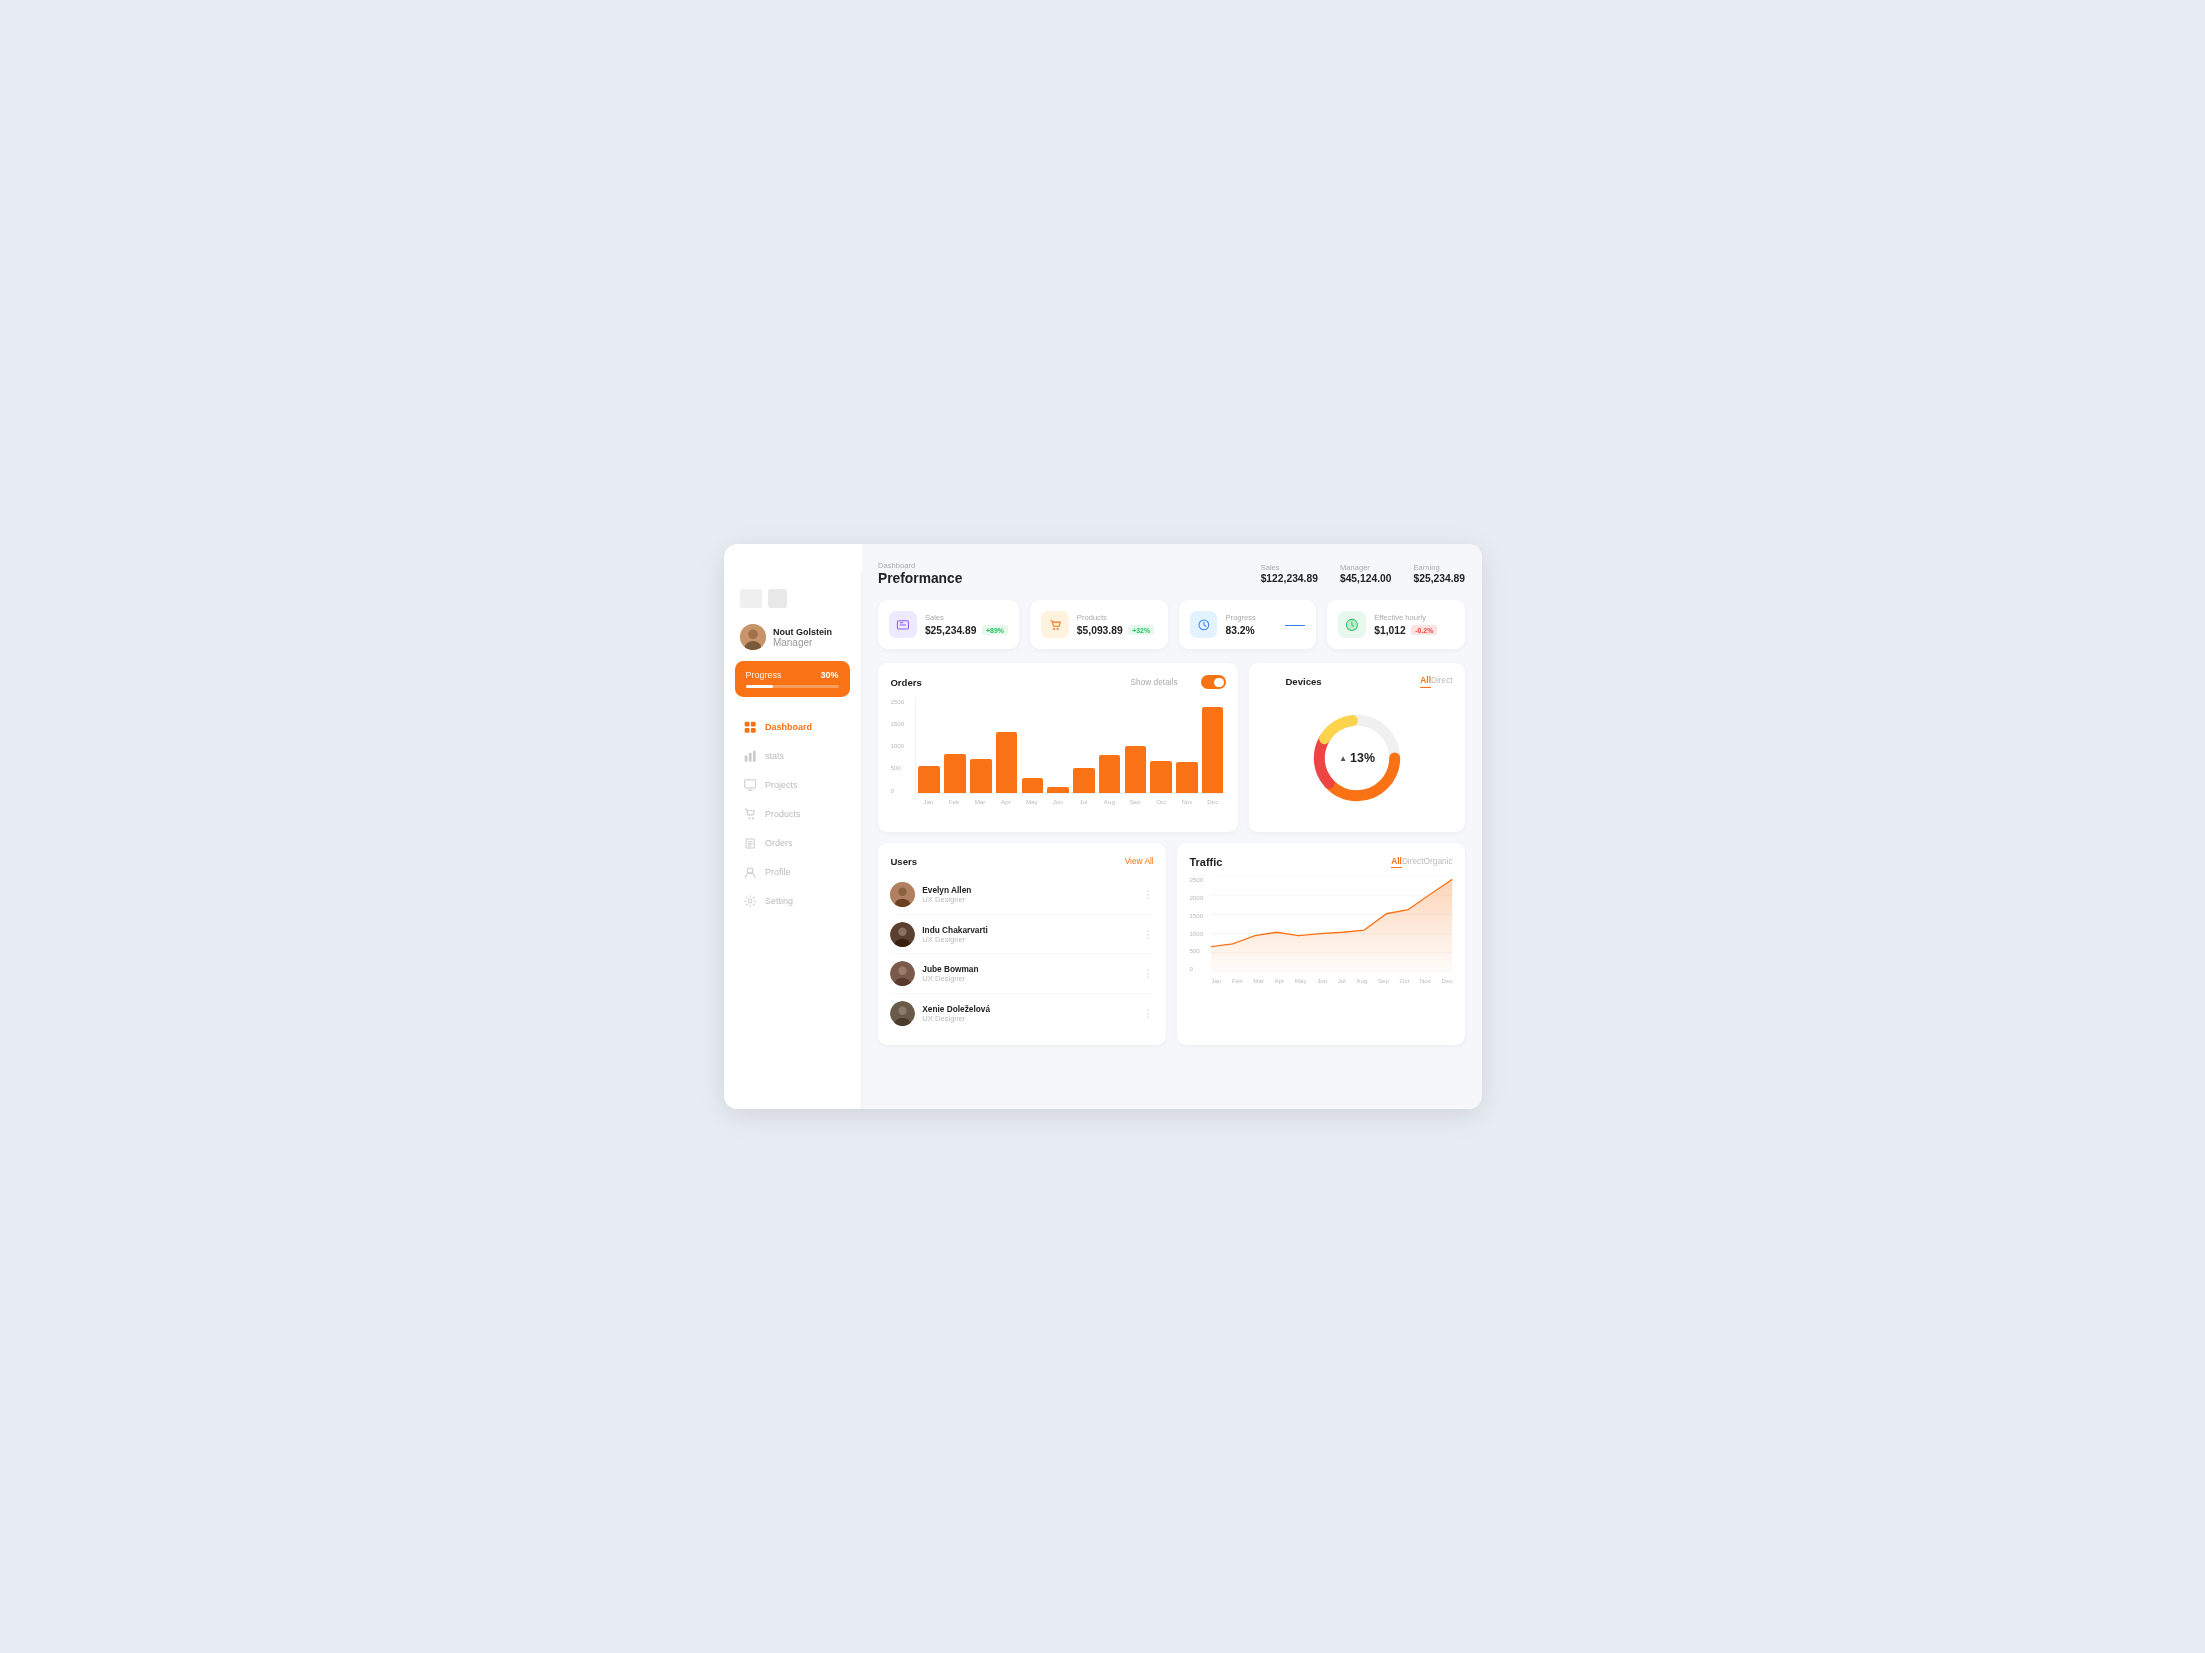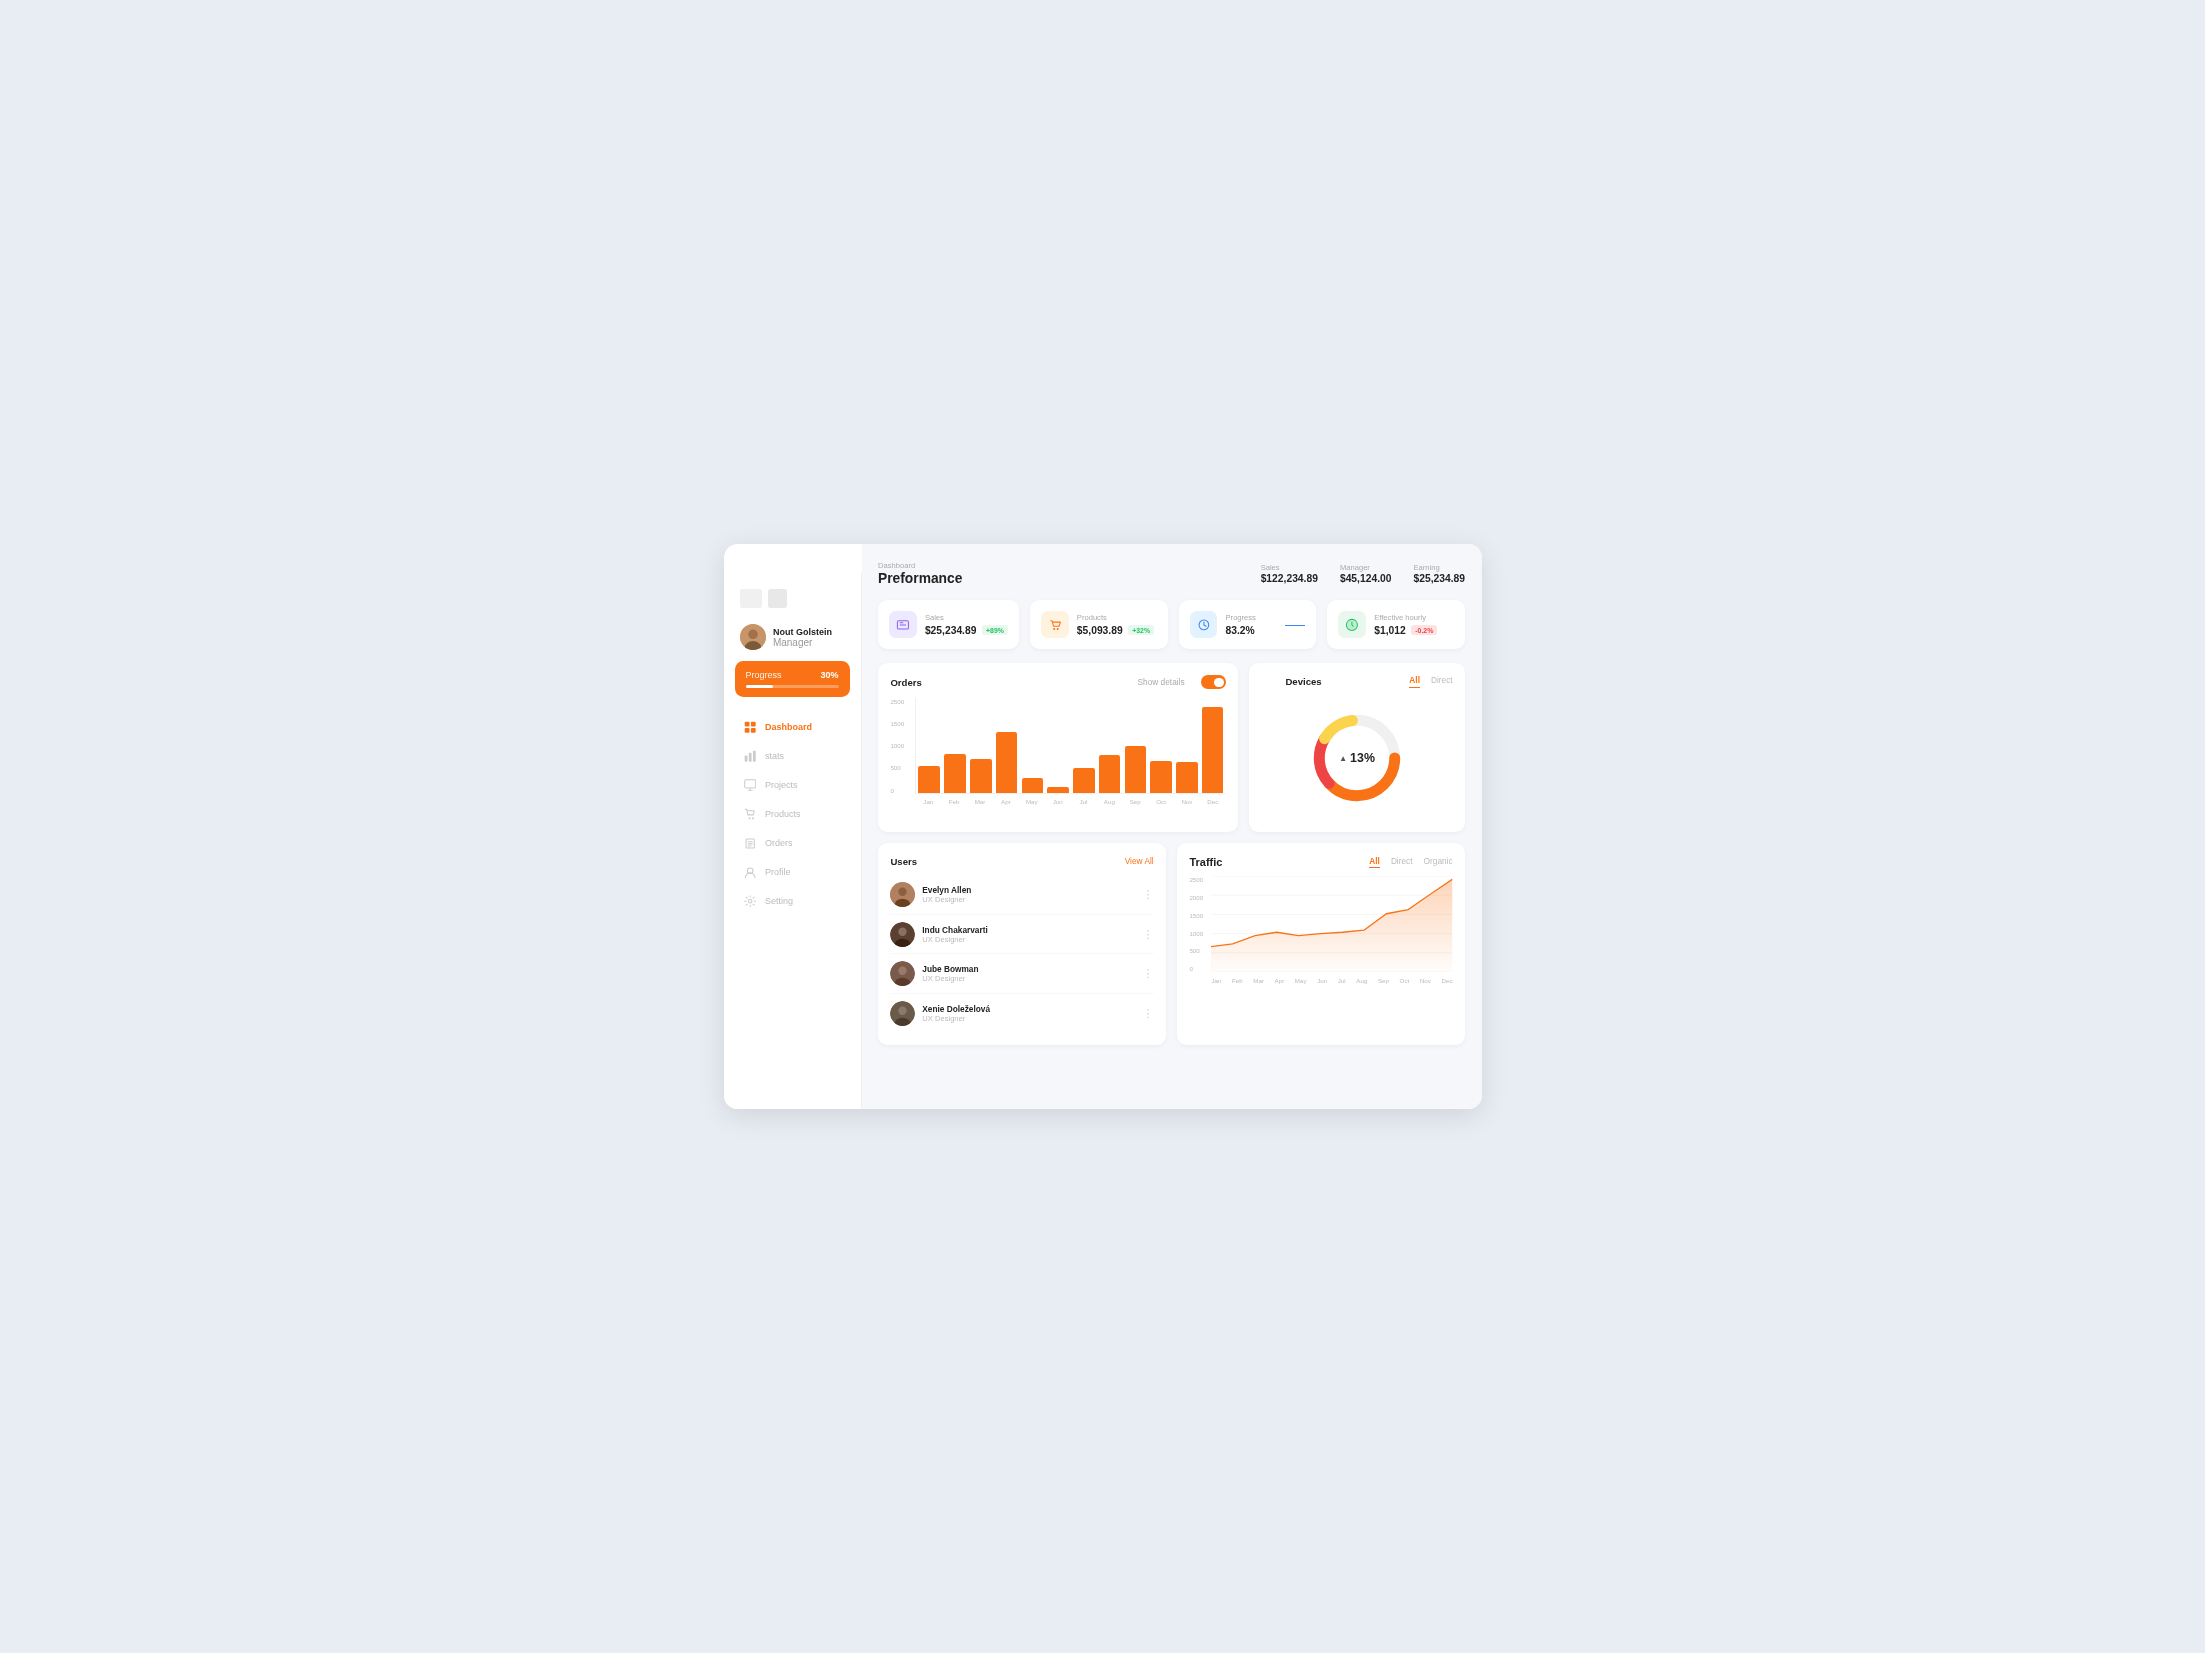--- a/index.html
+++ b/index.html
@@ -150,21 +150,21 @@
       padding: 12.4px;
       box-shadow: 0 1.4px 5.5px rgba(0,0,0,0.04);
     }
     .chart-header {
       display: flex;
       align-items: center;
       justify-content: space-between;
       margin-bottom: 8.3px;
     }
     .chart-title { font-size: 9.6px; font-weight: 600; color: #222; }
-    .toggle-container { display: flex; align-items: center; gap: 16px; }
+    .toggle-container { display: flex; align-items: center; gap: 23px; }
     .toggle-label { font-size: 8.3px; color: #aaa; }
     .toggle {
       width: 25px; height: 13.8px;
       background: #f97316;
       border-radius: 6.9px;
       position: relative;
       cursor: pointer;
     }
     .toggle::after {
       content: '';
@@ -182,21 +182,21 @@
       padding: 12.4px;
       box-shadow: 0 1.4px 5.5px rgba(0,0,0,0.04);
     }
     .devices-header {
       display: flex;
       align-items: center;
       justify-content: space-between;
       margin-bottom: 8.3px;
     }
     .devices-title { font-size: 9.6px; font-weight: 600; color: #222; margin-left: 24px; }
-    .tab-group { display: flex; gap: 11px; }
+    .tab-group { display: flex; }
     .tab-item { font-size: 8.3px; color: #bbb; cursor: pointer; padding-bottom: 1.4px; }
     .tab-item.active { color: #f97316; font-weight: 600; border-bottom: 1.4px solid #f97316; }
     .donut-container {
       display: flex;
       align-items: center;
       justify-content: center;
       padding: 13.8px;
     }
     .donut-wrapper { position: relative; width: 96px; height: 96px; }
     .donut-center {

